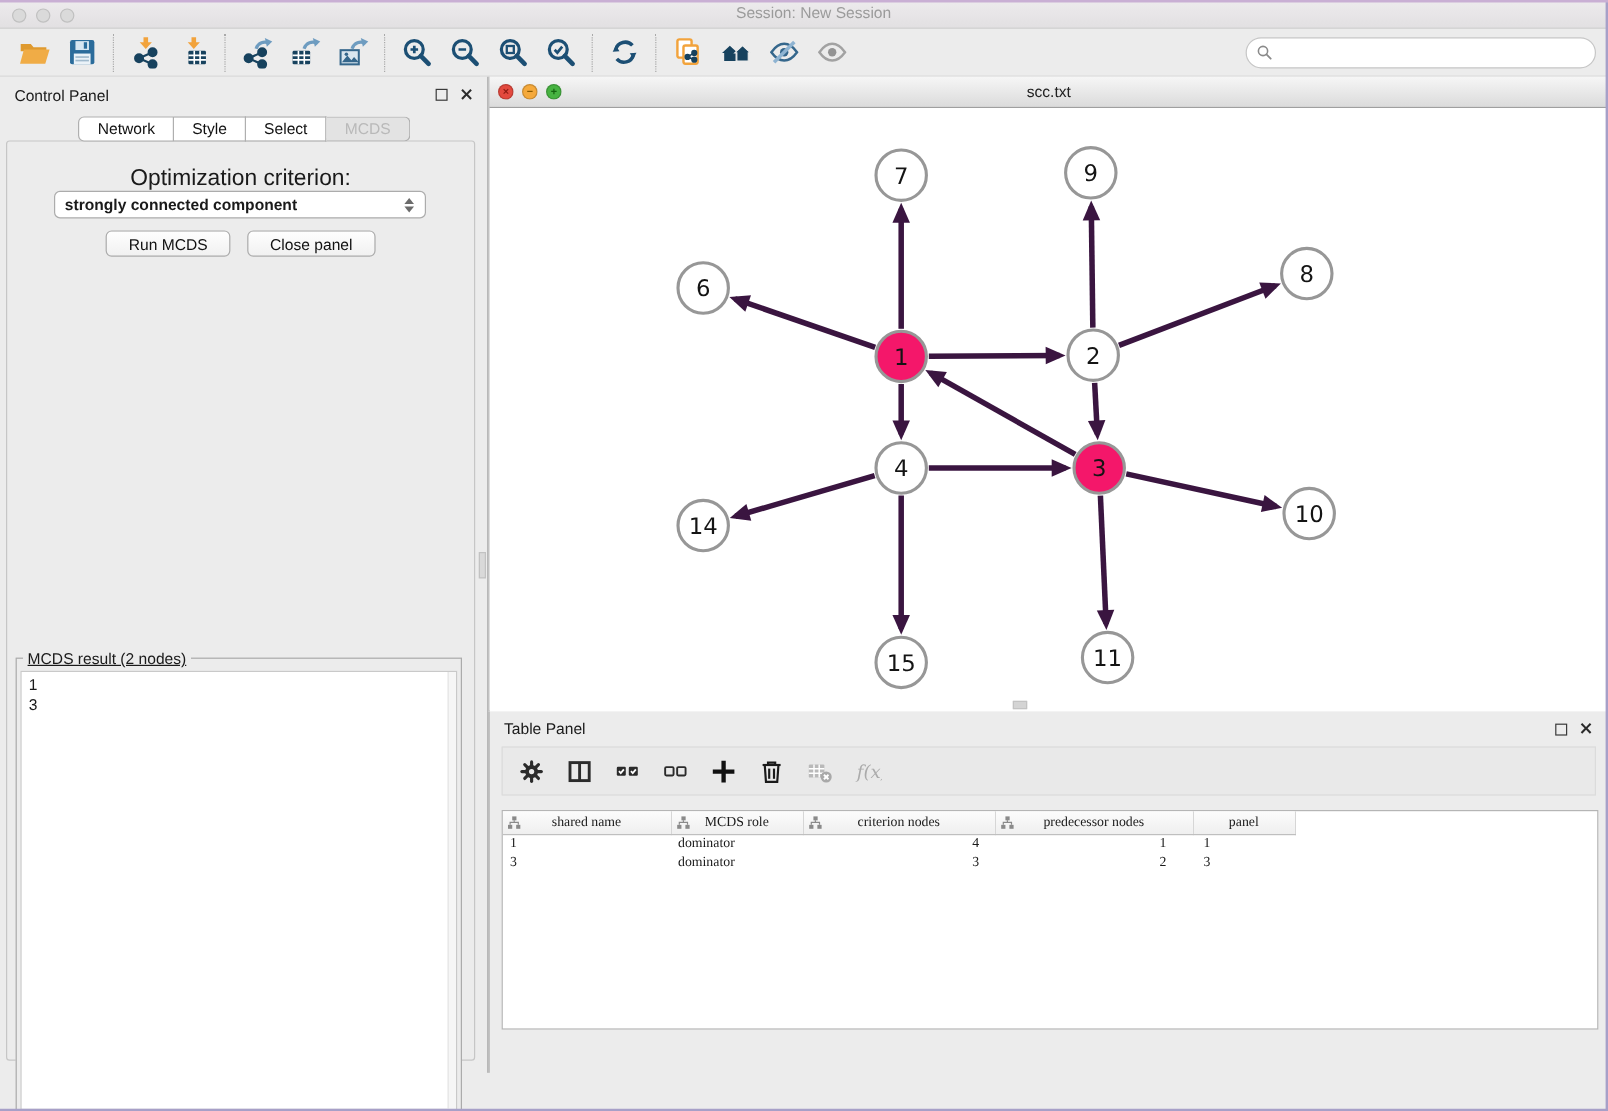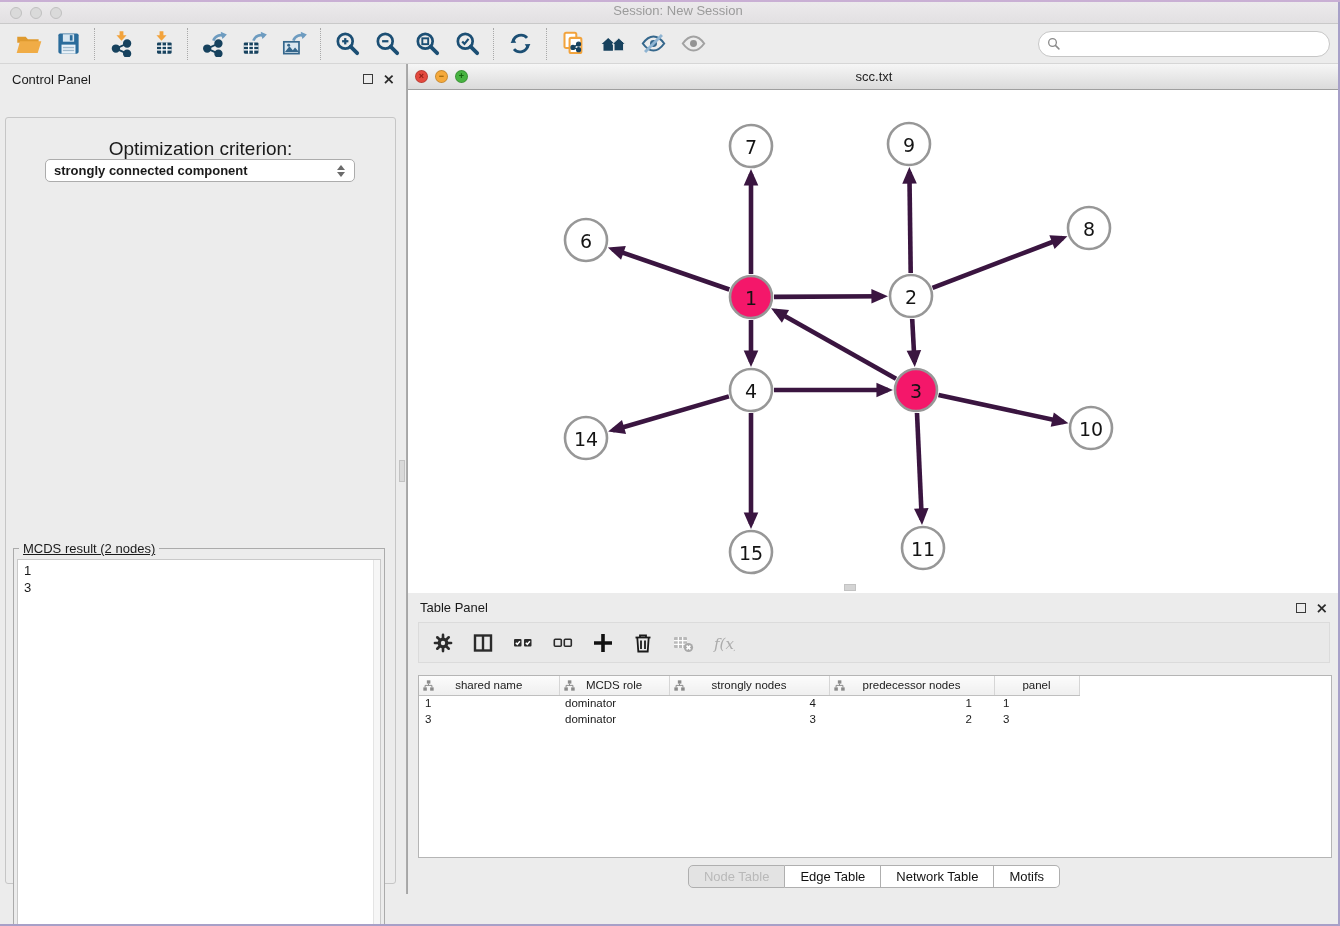--- a/index.html
+++ b/index.html
@@ -81,21 +81,21 @@
   .tp-head{height:29px;display:flex;align-items:center;padding:0 12px;}
   .tp-head .ph-title{flex:1;}
   .tp-toolbar{margin:0 10px;height:41px;background:#E9E9E9;border:1px solid #DBDBDB;
        display:flex;align-items:center;gap:4px;padding:0 6px;}
   .tp-tool{width:36px;height:34px;border:none;background:transparent;display:flex;align-items:center;
        justify-content:center;cursor:pointer;padding:0;}
   .tp-tool svg{width:24px;height:24px;}
   .tp-tool.disabled{cursor:default;}
   .tbl-wrap{position:absolute;left:10px;right:8px;top:82px;bottom:36px;background:#fff;
        border:1px solid #B5B5B5;overflow:hidden;}
-  table.data{border-collapse:collapse;table-layout:fixed;}
+  table.data{border-collapse:collapse;table-layout:fixed;font-family:Liberation Serif, serif;}
   table.data th{height:19px;background:linear-gradient(#FCFCFC,#EFEFEF);border-right:1px solid #D6D6D6;
        border-bottom:1px solid #BFBFBF;font-weight:400;font-size:11.5px;padding:0;position:relative;cursor:pointer;}
   table.data th .th-inner{display:flex;align-items:center;justify-content:center;gap:4px;padding:0 4px;}
   table.data th svg{position:absolute;left:4px;top:4px;width:11px;height:11px;}
   table.data td{height:16px;font-size:11.5px;padding:0 6px;white-space:nowrap;overflow:hidden;cursor:default;}
   td.al{text-align:left;} td.ar{text-align:right;}
   .tp-tabs{position:absolute;left:0;bottom:6px;width:100%;display:flex;justify-content:center;}
   .tp-tabs .tab-btn{height:23px;}
   
   .statusbar{position:absolute;left:0;top:894px;width:1340px;height:32px;background:#ECECEC;
@@ -294,28 +294,38 @@
   </div>
 
   <div class="control-panel">
     <div class="panel-head">
       <span class="ph-title">Control Panel</span>
       <span class="ph-icons">
         <span class="float-icon"></span>
         <span class="close-icon">⨯</span>
       </span>
     </div>
+    <div class="cp-tabs" id="control-tabs">
+        <div class="tab-btn">Network</div>
+        <div class="tab-btn">Style</div>
+        <div class="tab-btn">Select</div>
+        <div class="tab-btn active">MCDS</div>
+      </div>
     <div class="cp-body">
       <div class="opt-label">Optimization criterion:</div>
       <div class="combo">
         <span class="combo-text">strongly connected component</span>
         <span class="stepper">
             <i class="up"></i>
             <i class="dn"></i>
           </span>
+      </div>
+      <div class="cp-buttons">
+        <button class="mac-btn">Run MCDS</button>
+        <button class="mac-btn">Close panel</button>
       </div>
       <fieldset class="result-fieldset">
         <legend>MCDS result (2 nodes)</legend>
         <div class="result-box">
           <pre id="result-lines">1
 3</pre>
           <div class="result-vscroll"></div>
         </div>
       </fieldset>
     </div>
@@ -517,21 +527,21 @@
               </th>
               <th style="width:160px">
                 <svg viewBox="0 0 10 10">
                   <g fill="#8A8A8A">
                     <rect x="3.5" y="0.3" width="3.2" height="3"></rect>
                     <rect x="0.3" y="6.7" width="3.2" height="3"></rect>
                     <rect x="6.5" y="6.7" width="3.2" height="3"></rect>
                   </g>
                   <path d="M5 3.3v1.6M1.9 6.7V4.9h6.2v1.8" stroke="#8A8A8A" stroke-width="0.9" fill="none"></path>
                 </svg>
-                <div class="th-inner">strongly nodes</div>
+                <div class="th-inner">criterion nodes</div>
               </th>
               <th style="width:165px">
                 <svg viewBox="0 0 10 10">
                   <g fill="#8A8A8A">
                     <rect x="3.5" y="0.3" width="3.2" height="3"></rect>
                     <rect x="0.3" y="6.7" width="3.2" height="3"></rect>
                     <rect x="6.5" y="6.7" width="3.2" height="3"></rect>
                   </g>
                   <path d="M5 3.3v1.6M1.9 6.7V4.9h6.2v1.8" stroke="#8A8A8A" stroke-width="0.9" fill="none"></path>
                 </svg>
@@ -551,21 +561,15 @@
             <tr>
               <td class="al" style="padding-left:6px">3</td>
               <td class="al" style="padding-left:6px">dominator</td>
               <td class="ar" style="padding-right:13px">3</td>
               <td class="ar" style="padding-right:22px">2</td>
               <td class="al" style="padding-left:9px">3</td>
             </tr>
           </tbody>
         </table>
     </div>
-    <div class="tp-tabs" id="table-tabs">
-        <div class="tab-btn active">Node Table</div>
-        <div class="tab-btn">Edge Table</div>
-        <div class="tab-btn">Network Table</div>
-        <div class="tab-btn">Motifs</div>
-      </div>
   </div>
 
 </div>
 
 </body></html>

